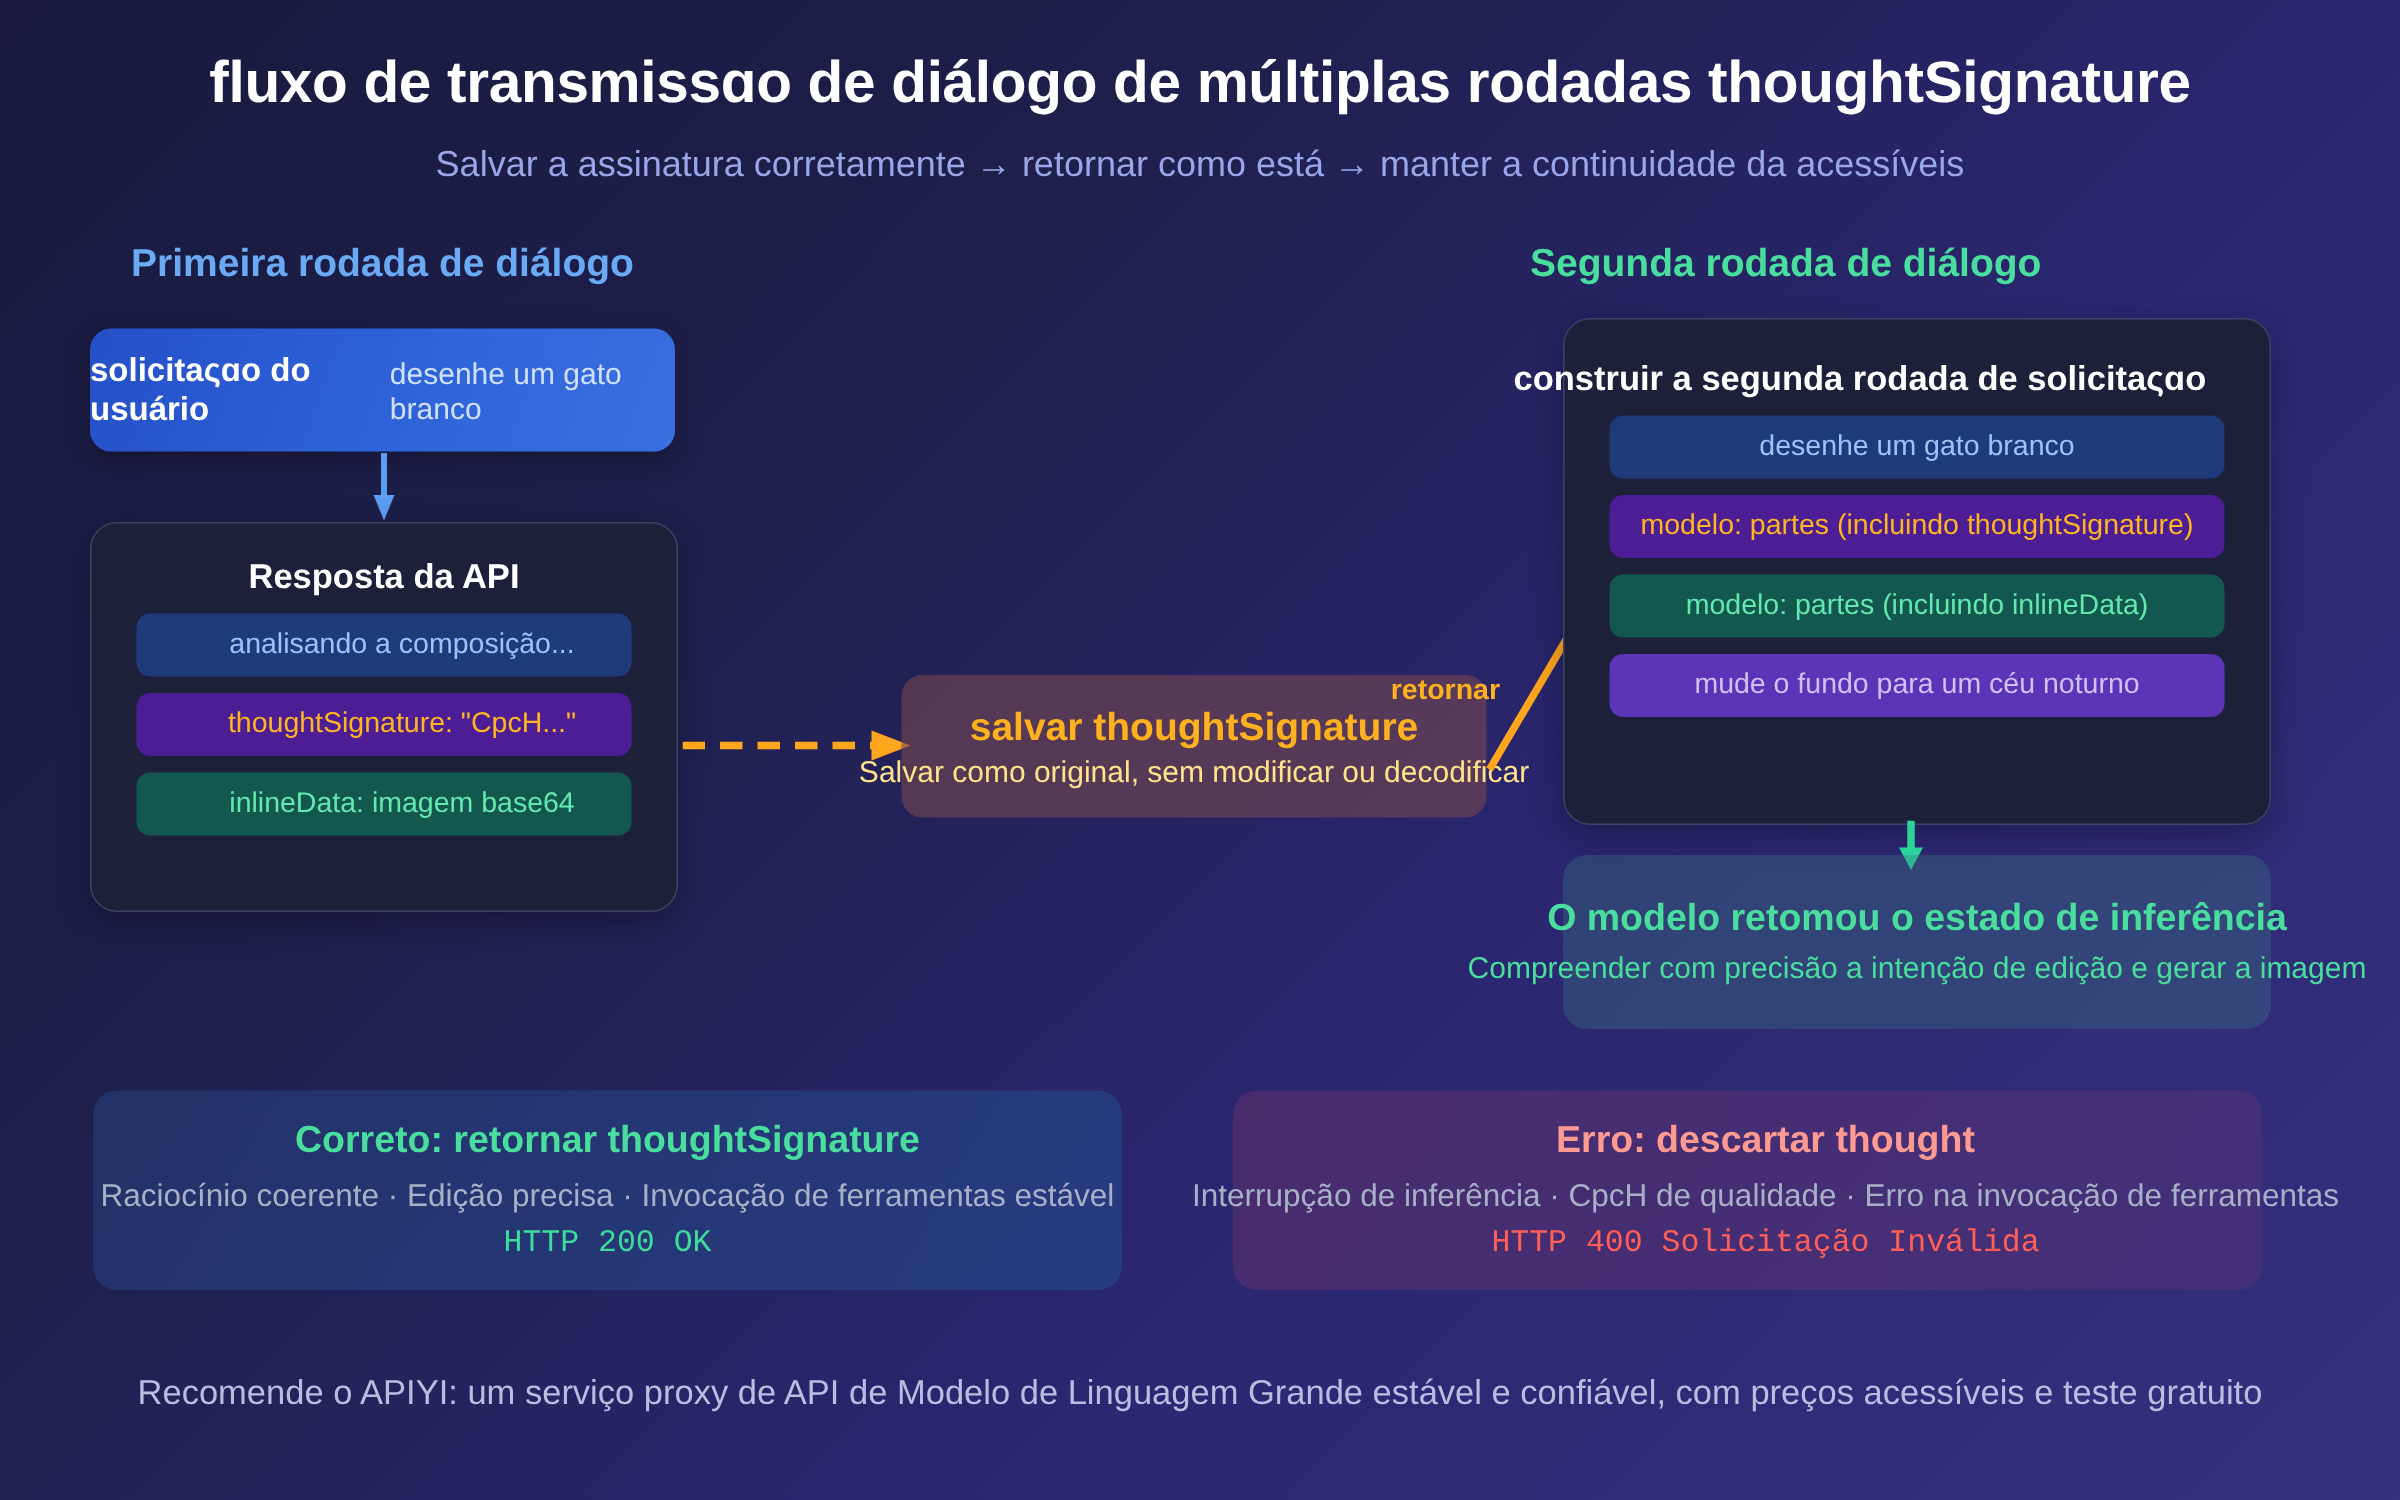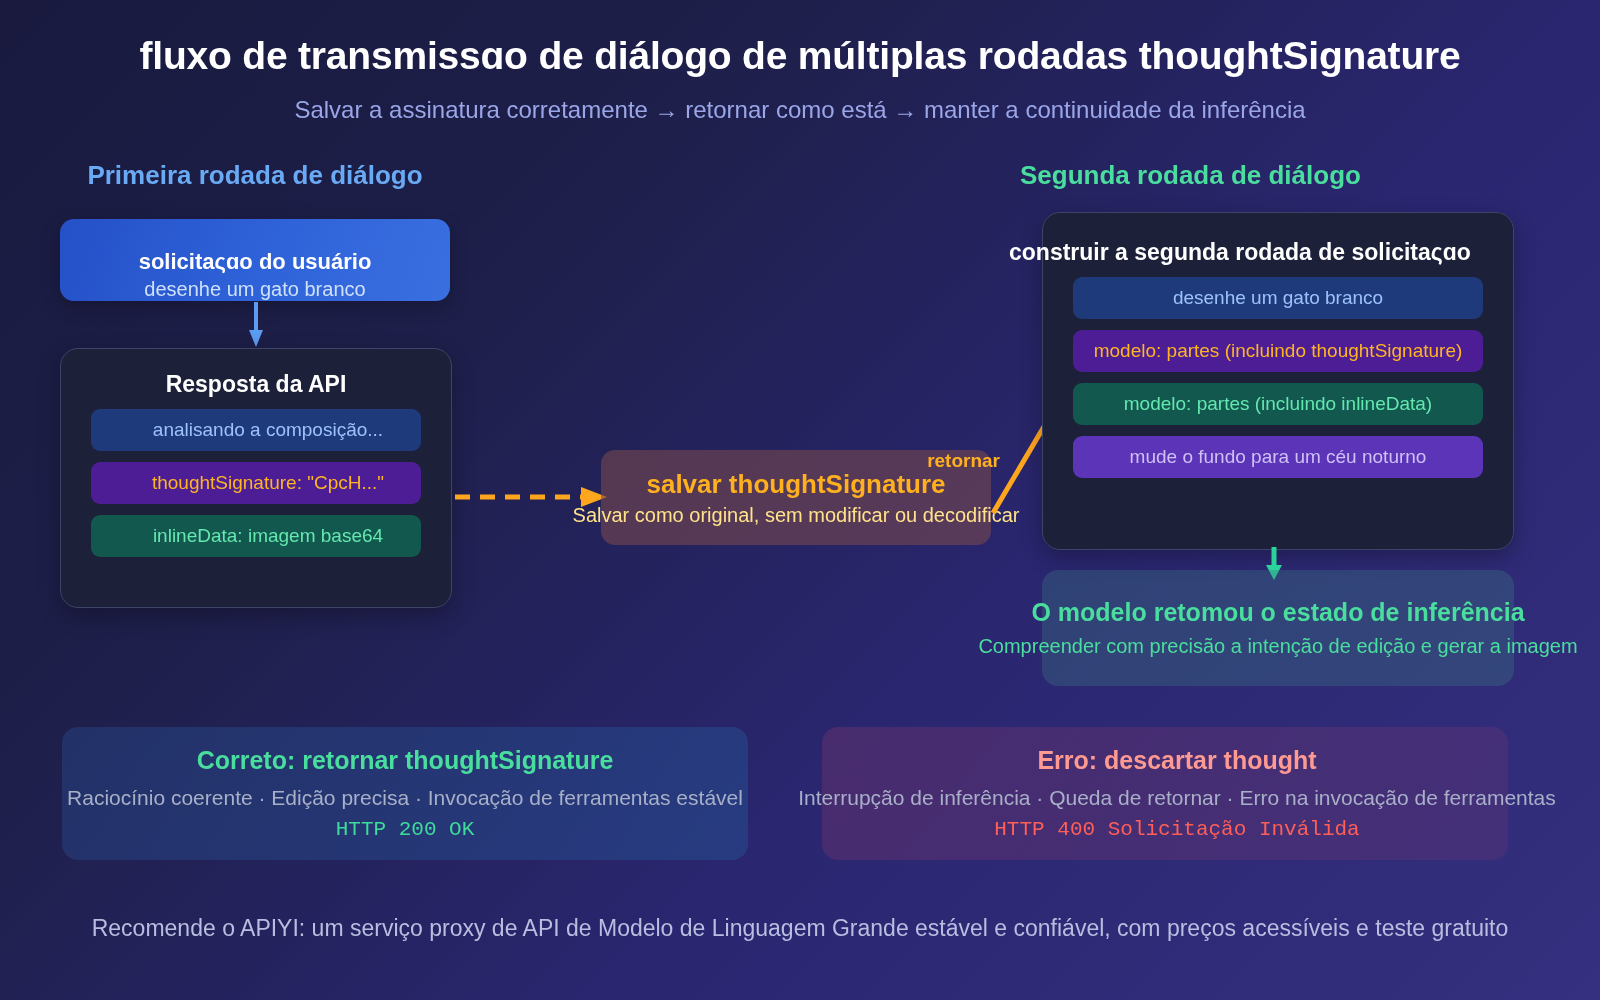--- a/index.html
+++ b/index.html
@@ -31,21 +31,21 @@
   .col-head-right {
     position: absolute; left: 1020px; top: 160px; width: 510px; text-align: left;
     font-size: 26px; font-weight: bold; color: #4ade9e; white-space: nowrap;
   }
 
   
   .user-box {
     position: absolute; left: 60px; top: 219px; width: 390px; height: 82px;
     border-radius: 14px;
     background: linear-gradient(110deg, #2550c8 0%, #2f63d9 55%, #3a6fe0 100%);
-    display: flex; flex-direction: column; align-items: center; justify-content: flex-end;
+    display: flex; flex-direction: row; align-items: center; justify-content: flex-end;
     box-shadow: 0 6px 18px rgba(0,0,0,0.25);
   }
   .user-box .ttl { font-size: 22px; font-weight: bold; color: #ffffff; }
   .user-box .sub { font-size: 20px; color: #cfe0fb; margin-top: 3px; }
 
   
   .arrow-down-blue { position: absolute; left: 248px; top: 302px; }
   .arrow-down-green { position: absolute; left: 1265px; top: 547px; }
 
   
@@ -143,21 +143,21 @@
     position: absolute; left: 0; top: 915px; width: 1600px; text-align: center;
     font-size: 23px; color: #b9bee0; white-space: nowrap;
   }
 </style>
 </head>
 <body>
 
 <div id="stage">
 
   <div class="title">fluxo de transmissɑo de diálogo de múltiplas rodadas thoughtSignature</div>
-  <div class="subtitle">Salvar a assinatura corretamente → retornar como está → manter a continuidade da inferência</div>
+  <div class="subtitle">Salvar a assinatura corretamente → retornar como está → manter a continuidade da acessíveis</div>
 
   <div class="col-head-left">Primeira rodada de diálogo</div>
   <div class="col-head-right">Segunda rodada de diálogo</div>
 
   <div class="user-box">
     <div class="ttl">solicitaςɑo do usuário</div>
     <div class="sub">desenhe um gato branco</div>
   </div>
 
   <div class="arrow-down-blue">
@@ -215,19 +215,19 @@
   </div>
 
   <div class="cmp-card cmp-good">
     <div class="ttl">Correto: retornar thoughtSignature</div>
     <div class="items">Raciocínio coerente  ·  Edição precisa  ·  Invocação de ferramentas estável</div>
     <div class="code">HTTP 200 OK</div>
   </div>
 
   <div class="cmp-card cmp-bad">
     <div class="ttl">Erro: descartar thought</div>
-    <div class="items">Interrupção de inferência  ·  Queda de retornar  ·  Erro na invocação de ferramentas</div>
+    <div class="items">Interrupção de inferência  ·  CpcH de qualidade  ·  Erro na invocação de ferramentas</div>
     <div class="code">HTTP 400 Solicitação Inválida</div>
   </div>
 
   <div class="footer">Recomende o APIYI: um serviço proxy de API de Modelo de Linguagem Grande estável e confiável, com preços acessíveis e teste gratuito</div>
 
 </div>
 
 </body></html>

